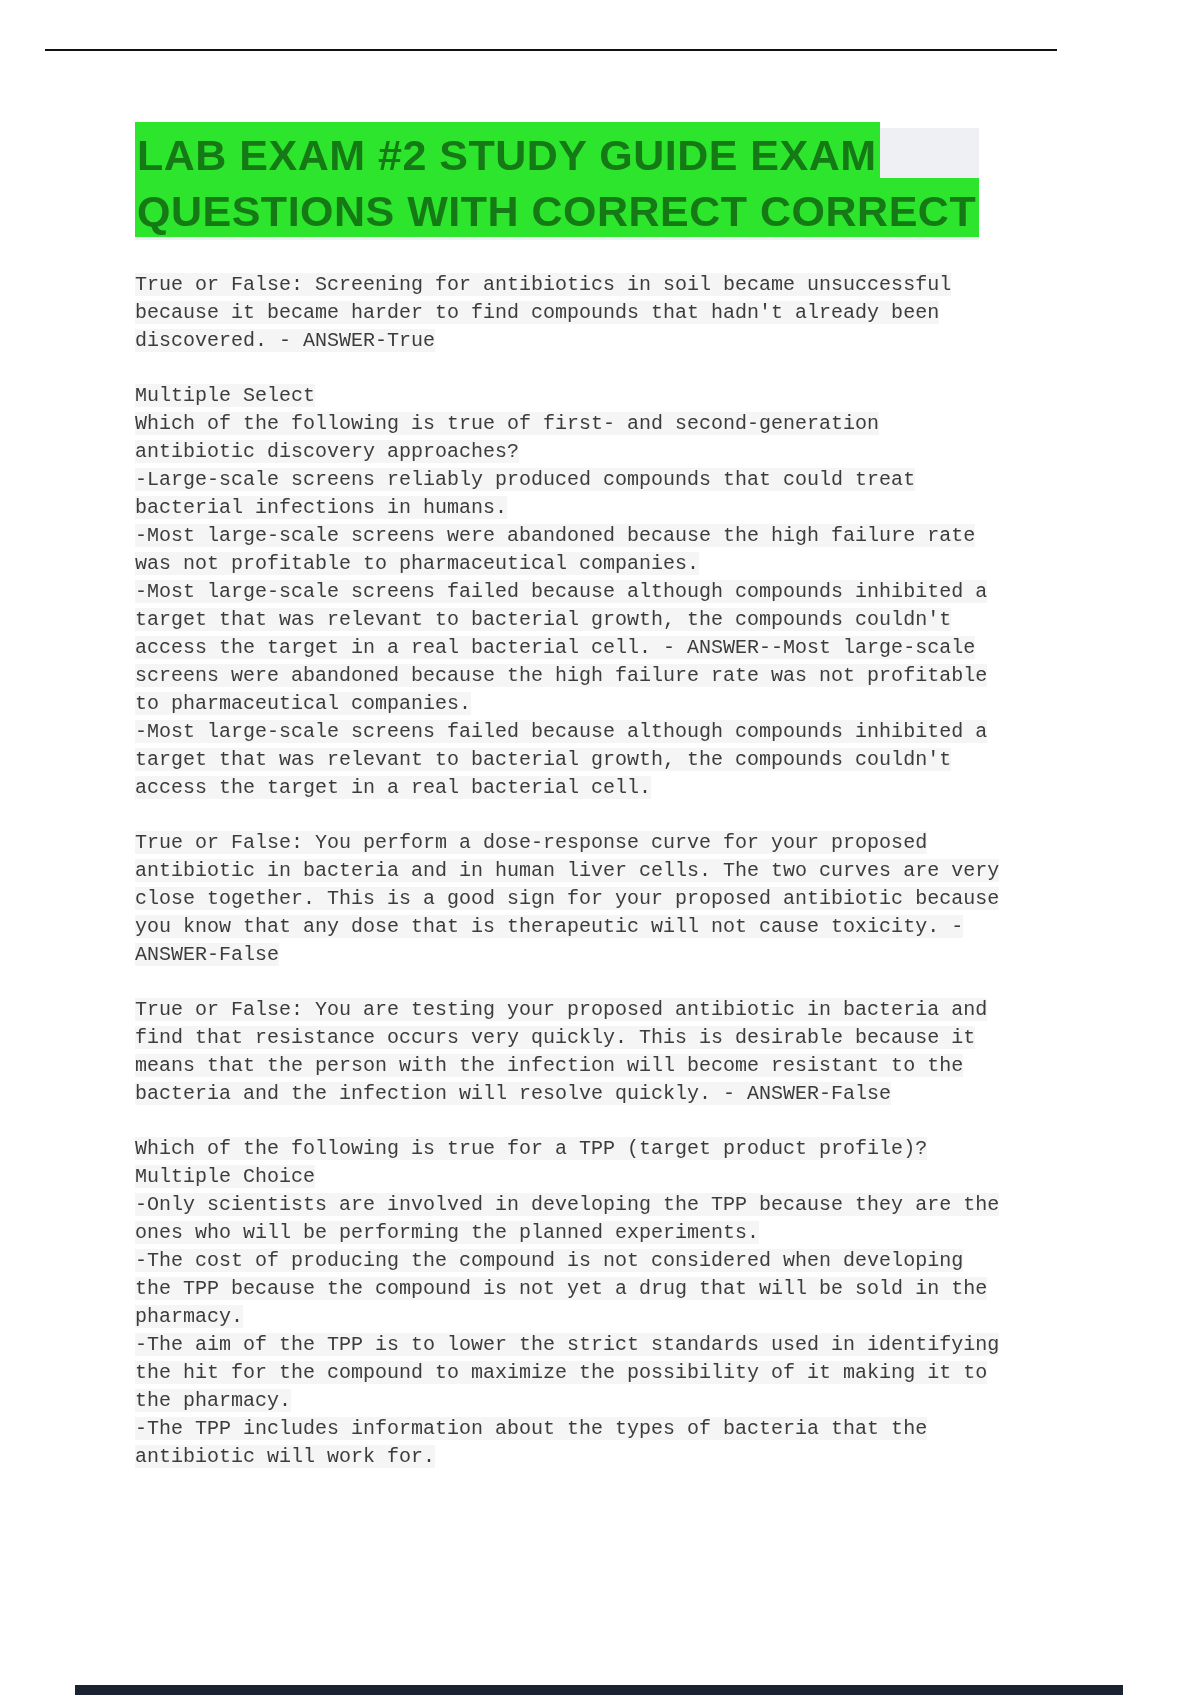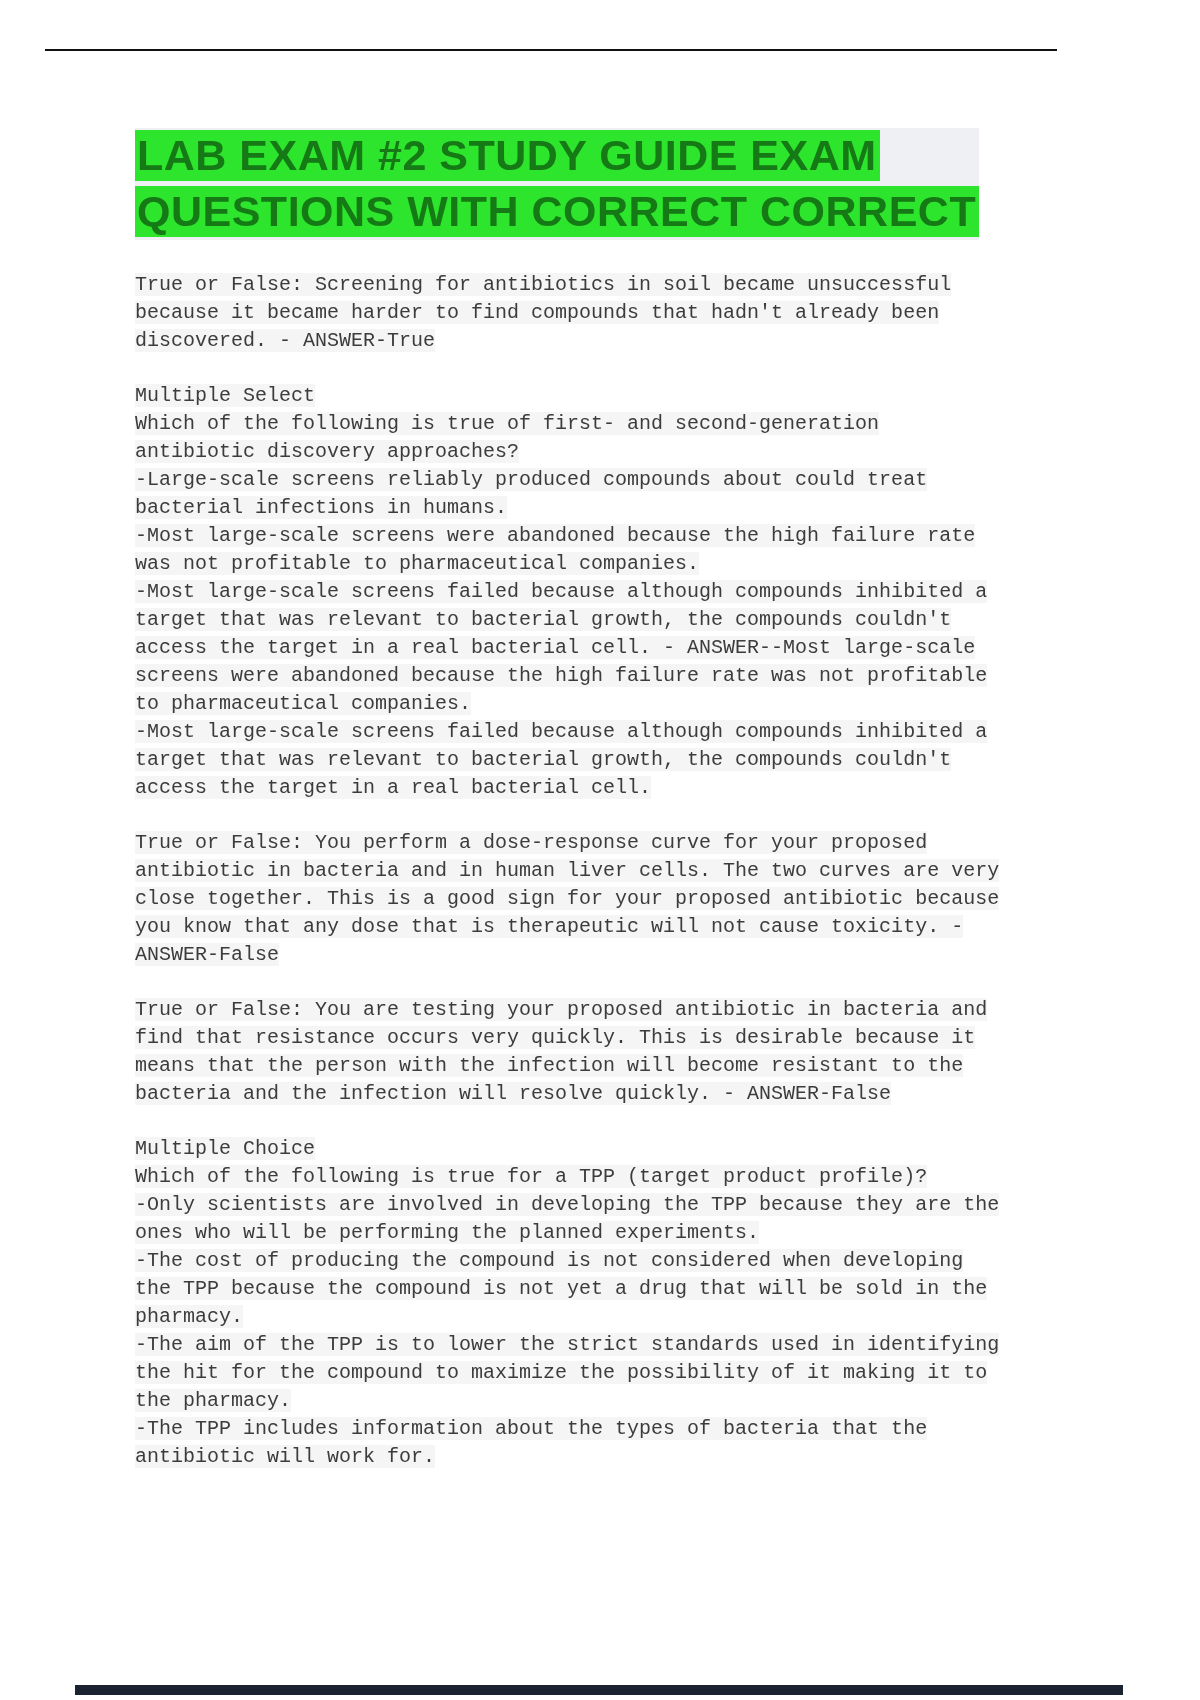--- a/index.html
+++ b/index.html
@@ -33,21 +33,21 @@
     margin: 0 0 30px 0;
     background: #eef0f4;
     font-size: 43px;
     font-weight: bold;
     line-height: 1.3;
     letter-spacing: 0.5px;
     color: var(--title-green, #157a15);
   }
   .doc-title .hl {
     background: var(--highlight-green, #2ce52c);
-    padding: 1px 3px 2px 2px;
+    padding: 9px 3px 2px 2px;
   }
   .para {
     margin: 0 0 27px 0;
   }
   .line {
     display: block;
     font-size: 20px;
     line-height: 27px;
     color: var(--body-text, #3c3c3c);
   }
@@ -75,37 +75,37 @@
 
     <h1 class="doc-title"><span class="hl">LAB EXAM #2 STUDY GUIDE EXAM</span><br><span class="hl">QUESTIONS WITH CORRECT CORRECT</span></h1>
 
     <div class="para">
       <span class="line"><span>True or False: Screening for antibiotics in soil became unsuccessful because it became harder to find compounds that hadn't already been discovered. - ANSWER-True</span></span>
     </div>
 
     <div class="para">
       <span class="line"><span>Multiple Select</span></span>
       <span class="line"><span>Which of the following is true of first- and second-generation antibiotic discovery approaches?</span></span>
-      <span class="line"><span>-Large-scale screens reliably produced compounds about could treat bacterial infections in humans.</span></span>
+      <span class="line"><span>-Large-scale screens reliably produced compounds that could treat bacterial infections in humans.</span></span>
       <span class="line"><span>-Most large-scale screens were abandoned because the high failure rate was not profitable to pharmaceutical companies.</span></span>
       <span class="line"><span>-Most large-scale screens failed because although compounds inhibited a target that was relevant to bacterial growth, the compounds couldn't access the target in a real bacterial cell. - ANSWER--Most large-scale screens were abandoned because the high failure rate was not profitable to pharmaceutical companies.</span></span>
       <span class="line"><span>-Most large-scale screens failed because although compounds inhibited a target that was relevant to bacterial growth, the compounds couldn't access the target in a real bacterial cell.</span></span>
     </div>
 
     <div class="para">
       <span class="line"><span>True or False: You perform a dose-response curve for your proposed antibiotic in bacteria and in human liver cells. The two curves are very close together. This is a good sign for your proposed antibiotic because you know that any dose that is therapeutic will not cause toxicity. - ANSWER-False</span></span>
     </div>
 
     <div class="para">
       <span class="line"><span>True or False: You are testing your proposed antibiotic in bacteria and find that resistance occurs very quickly. This is desirable because it means that the person with the infection will become resistant to the bacteria and the infection will resolve quickly. - ANSWER-False</span></span>
     </div>
 
     <div class="para">
+      <span class="line"><span>Which of the following is true for a TPP (target product profile)?</span></span>
       <span class="line"><span>Multiple Choice</span></span>
-      <span class="line"><span>Which of the following is true for a TPP (target product profile)?</span></span>
       <span class="line"><span>-Only scientists are involved in developing the TPP because they are the ones who will be performing the planned experiments.</span></span>
       <span class="line"><span>-The cost of producing the compound is not considered when developing the TPP because the compound is not yet a drug that will be sold in the pharmacy.</span></span>
       <span class="line"><span>-The aim of the TPP is to lower the strict standards used in identifying the hit for the compound to maximize the possibility of it making it to the pharmacy.</span></span>
       <span class="line"><span>-The TPP includes information about the types of bacteria that the antibiotic will work for.</span></span>
     </div>
 
   </div>
 
   <div class="bottom-bar"></div>
 

